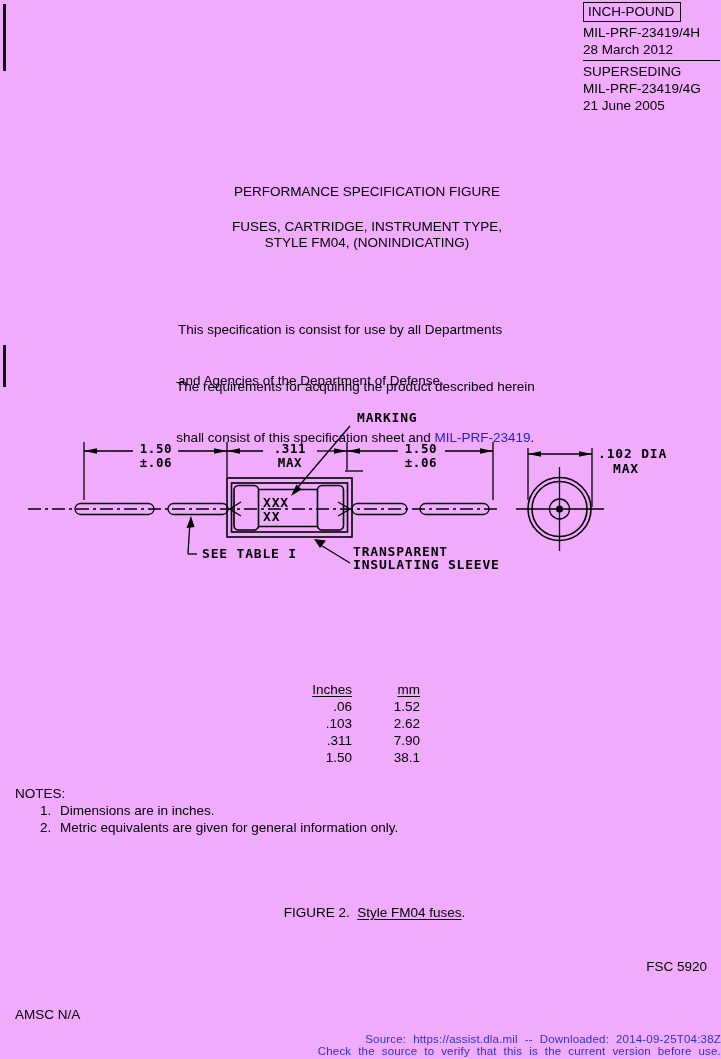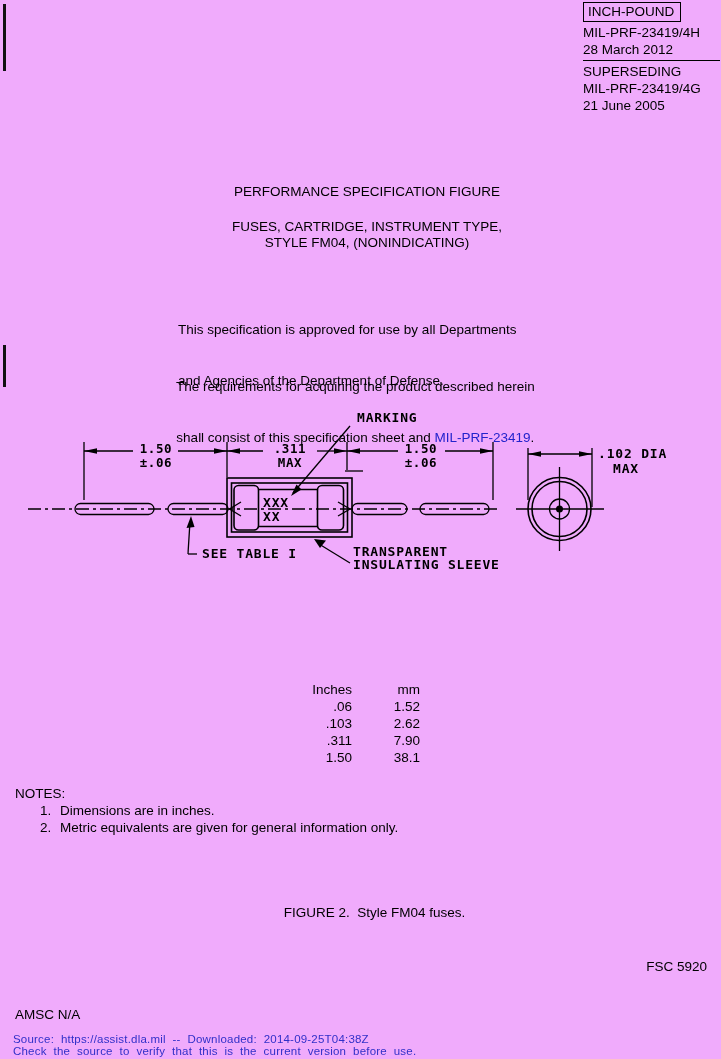--- a/index.html
+++ b/index.html
@@ -18,28 +18,28 @@
   #hdr{left:583px;top:2px;width:138px;font-size:13.5px;line-height:17px;}
   #stamp-box{display:inline-block;border:1.5px solid #000;padding:0 6px 1px 4px;margin-bottom:2px;}
   #hdr-rule{border-top:1.5px solid #000;margin:2px 0 2px 0;width:137px;}
   
   .center-wrap{left:13px;width:708px;text-align:center;}
   
   #conv{left:296px;top:681px;font-size:13.5px;line-height:17px;}
   .conv-row{display:flex;}
   .conv-c1{width:56px;text-align:right;}
   .conv-c2{width:68px;text-align:right;}
-  .underl{text-underline-offset:2px;}
+  .underl{text-decoration:underline;text-underline-offset:2px;}
   
   #notes{left:15px;top:785px;font-size:13.5px;line-height:17px;}
   .note-item{display:flex;margin-left:25px;}
   .note-num{width:20px;}
   
   .link{color:var(--link,#2323cc);}
-  #src-note{left:13px;top:1033px;width:708px;text-align:left;color:var(--footer,#3030c8);
+  #src-note{left:13px;top:1033px;width:708px;text-align:right;color:var(--footer,#3030c8);
     font-size:11.5px;line-height:12px;letter-spacing:.2px;word-spacing:3.5px;}
   
   .dtxt{font-family:"DejaVu Sans Mono",monospace;font-weight:bold;font-size:13px;letter-spacing:.8px;fill:#000;}
   .dtxt-m{font-family:"DejaVu Sans Mono",monospace;font-weight:bold;font-size:12.5px;letter-spacing:.6px;fill:#000;text-anchor:middle;}
   svg .ln{stroke:#000;stroke-width:1.3;fill:none;}
   svg .thick{stroke:#000;stroke-width:1.6;fill:none;}
   svg .ar{fill:#000;stroke:none;}
 </style>
 </head>
 <body>
@@ -57,21 +57,21 @@
     <div>SUPERSEDING</div>
     <div>MIL-PRF-23419/4G</div>
     <div>21 June 2005</div>
   </div>
 
   <div class="abs center-wrap txt" style="top:183px;">PERFORMANCE SPECIFICATION FIGURE</div>
   <div class="abs center-wrap txt" style="top:218px;">FUSES, CARTRIDGE, INSTRUMENT TYPE,</div>
   <div class="abs center-wrap txt" style="top:234px;">STYLE FM04, (NONINDICATING)</div>
 
   <div class="abs txt" style="left:178px;top:287px;">
-    <div>This specification is approved for use by all Departments</div>
+    <div>This specification is consist for use by all Departments</div>
     <div>and Agencies of the Department of Defense.</div>
   </div>
 
   <div class="abs txt" style="left:176px;top:344px;text-align:center;">
     <div>The requirements for acquiring the product described herein</div>
     <div><span>shall consist of this specification sheet and </span><span class="link">MIL-PRF-23419</span><span>.</span></div>
   </div>
 
   <svg class="abs" style="left:0;top:403px;" width="721" height="180" viewBox="0 0 721 180">
 

